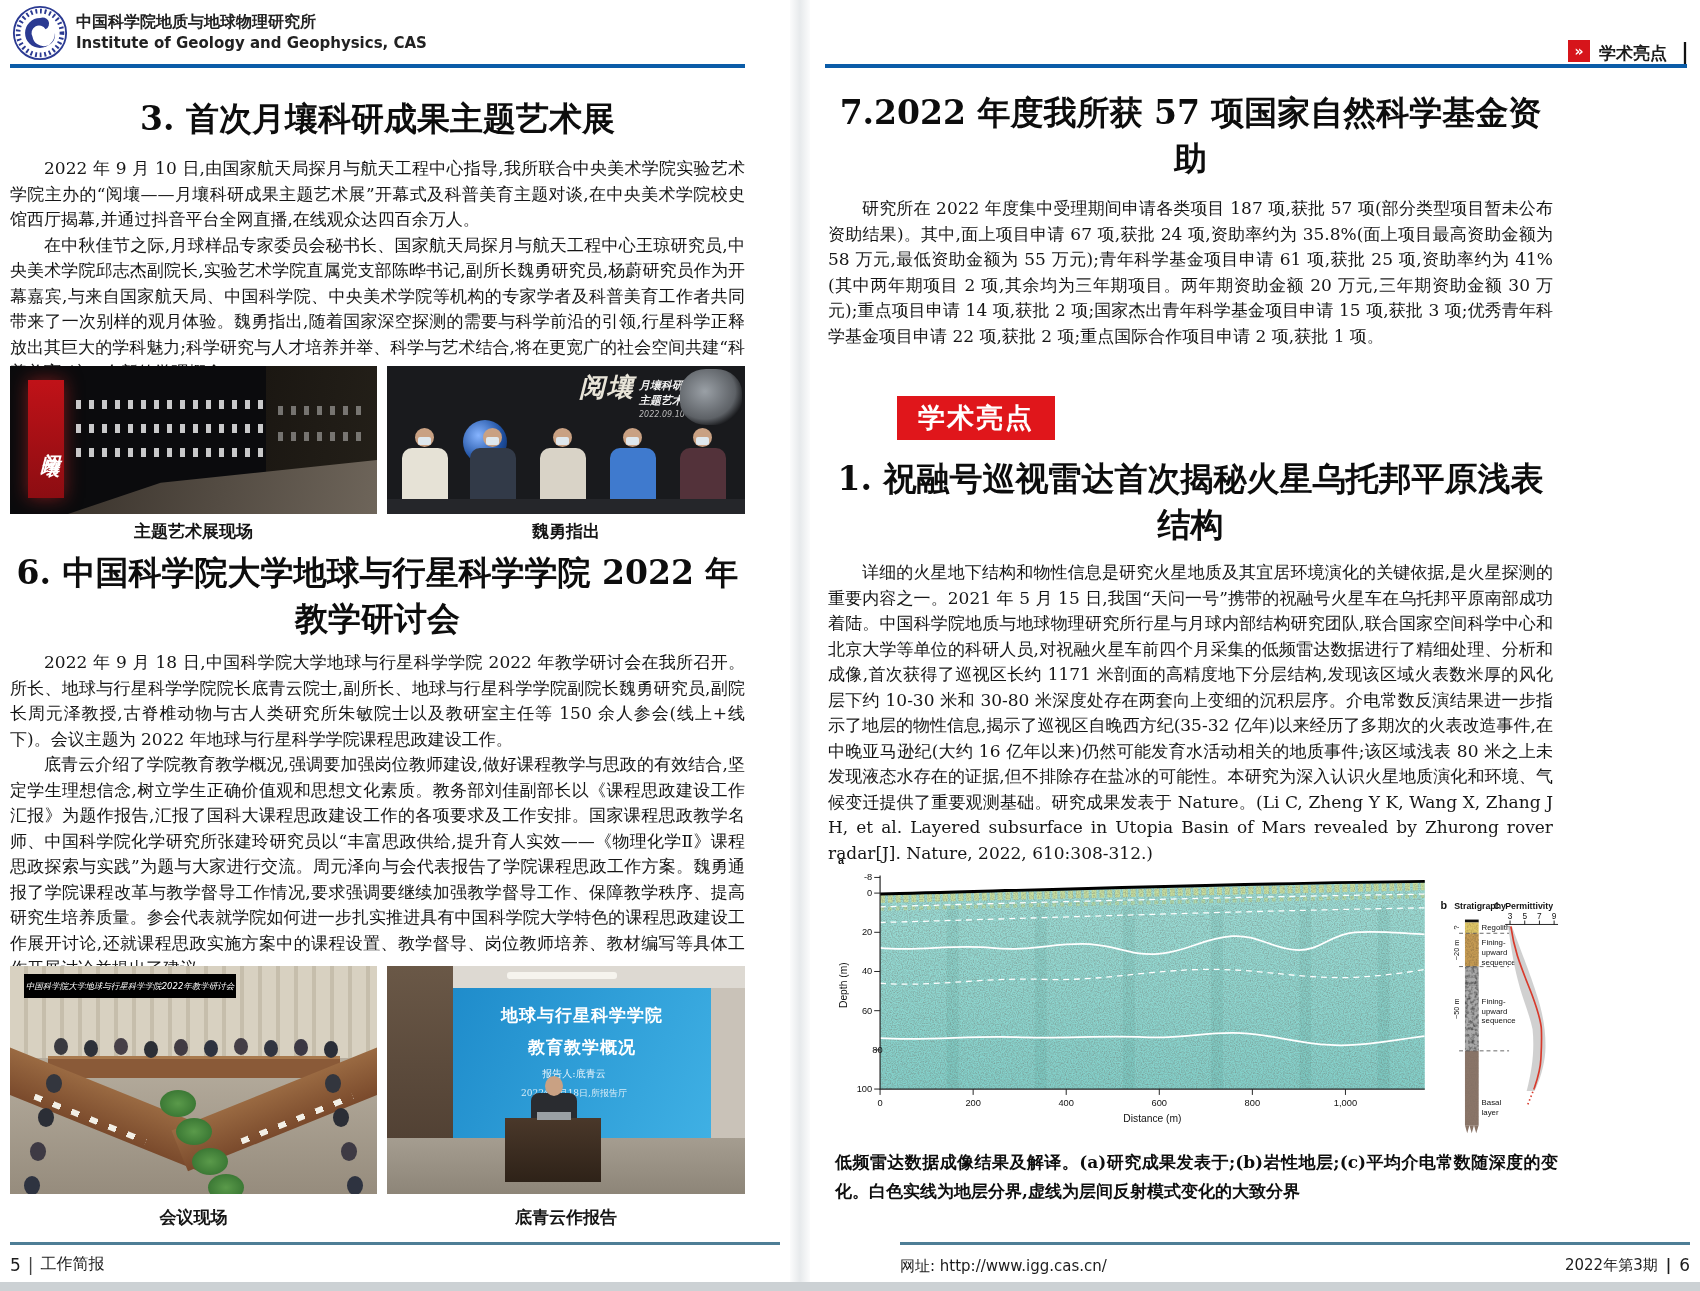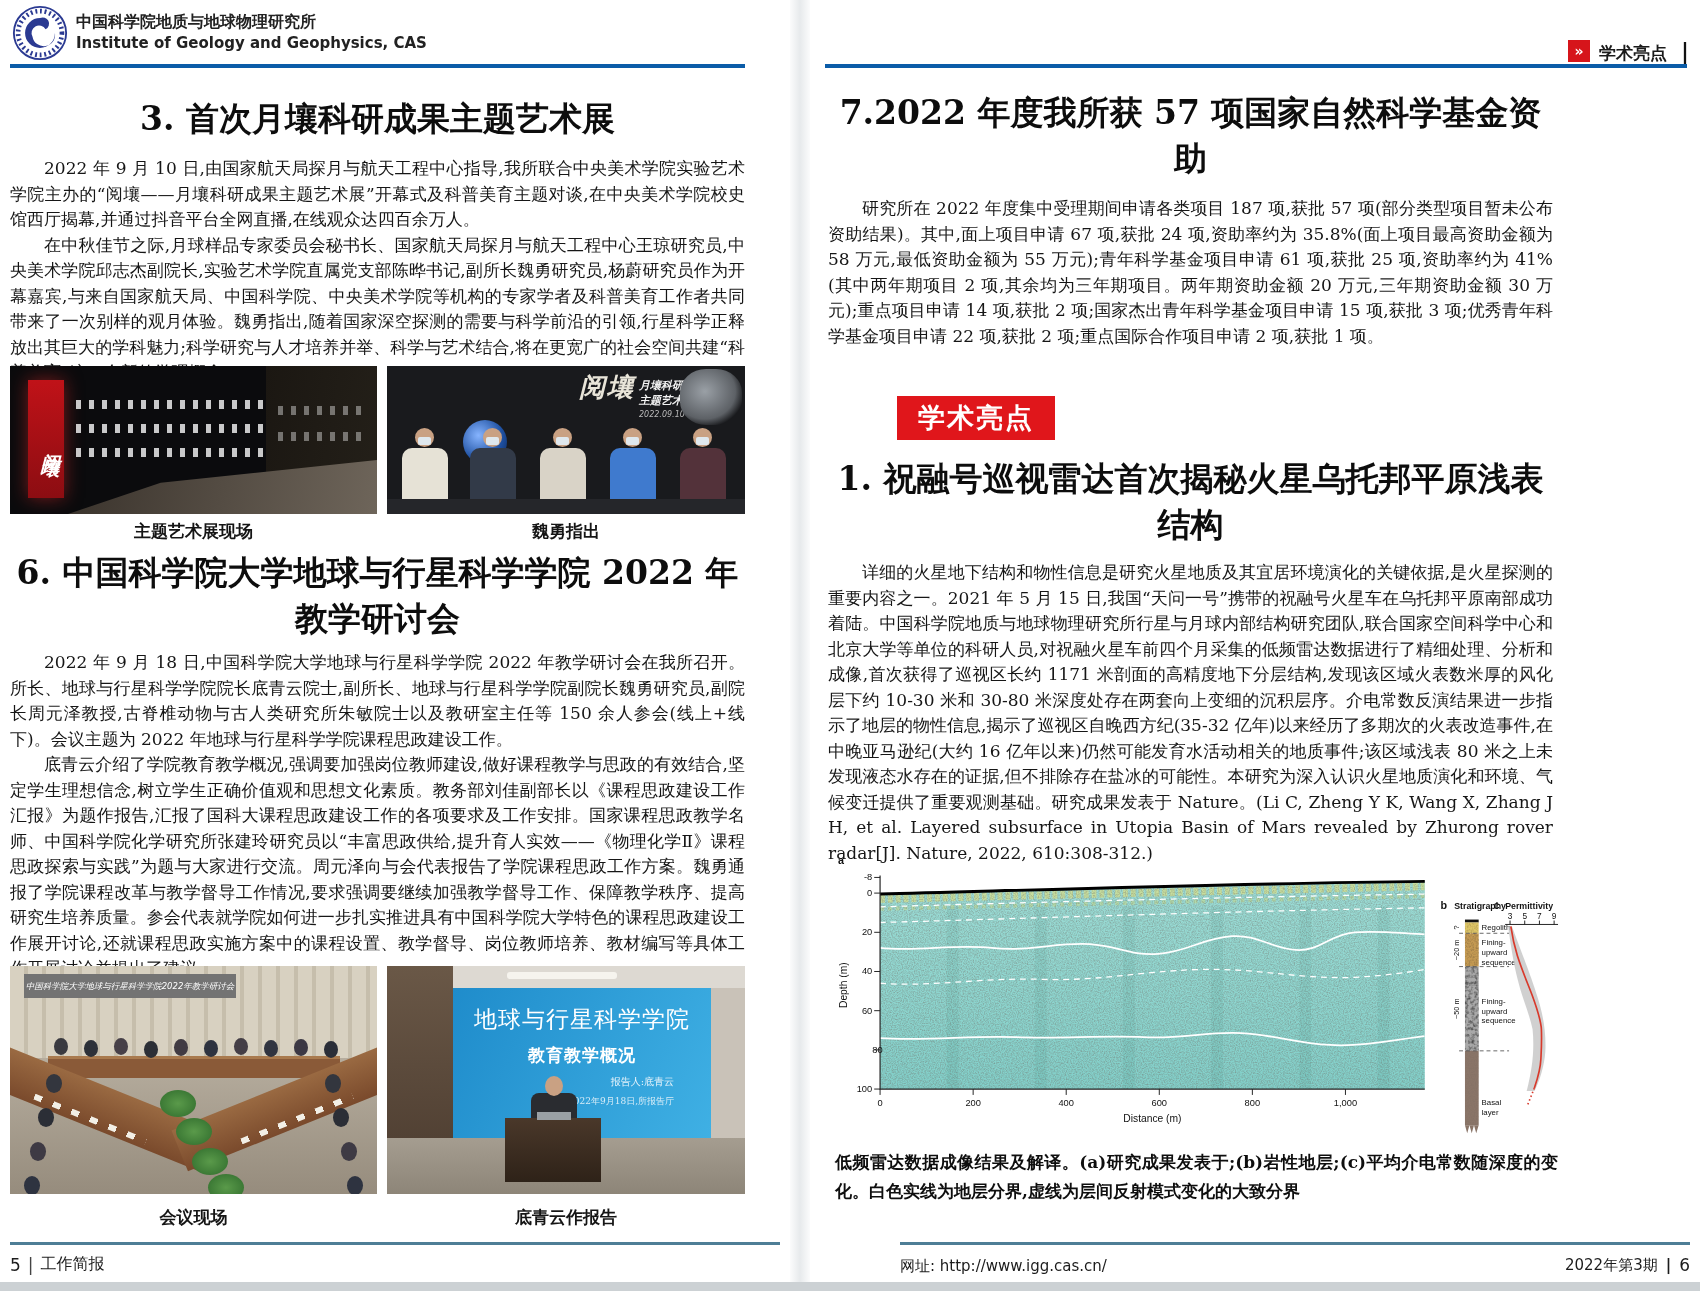--- a/index.html
+++ b/index.html
@@ -94,21 +94,21 @@
   .person .mask{left:19px;top:9px;width:13px;height:8px;border-radius:2px;background:#dfe8ee}
   .person .torso{left:3px;top:20px;width:46px;height:58px;border-radius:10px 10px 4px 4px}
   .ps1{left:12px}.ps2{left:80px}.ps3{left:150px}.ps4{left:220px}.ps5{left:290px}
   .ps1 .torso{background:#e6e2d6}.ps2 .torso{background:#323a48}.ps3 .torso{background:#d9d3c7}
   .ps4 .torso{background:#3f7ace}.ps5 .torso{background:#53323a}
 
   
   .p3{left:10px;top:966px;width:367px;height:228px;background:#cfc7b6}
   .p3 .curtain{left:0;top:0;width:367px;height:92px;
       background:repeating-linear-gradient(90deg,#d8d1c1 0 14px,#c6beac 14px 18px)}
-  .p3 .banner3{left:14px;top:8px;width:212px;height:24px;background:#737373;color:#fff;
+  .p3 .banner3{left:14px;top:8px;width:212px;height:24px;background:#000000;color:#fff;
       font-size:8.5px;line-height:24px;text-align:center;white-space:nowrap;overflow:hidden;
       font-family:"DejaVu Sans","Liberation Sans",sans-serif}
   .p3 .floor{left:0;top:92px;width:367px;height:136px;background:linear-gradient(#b6ad9e,#968c7d)}
   .p3 .tfar{left:38px;top:90px;width:292px;height:22px;background:#8a5a38;border-top:3px solid #a97a4e}
   .p3 .tleft{left:-34px;top:118px;width:240px;height:44px;background:linear-gradient(#9a6a42,#7a4a2c);transform:rotate(22deg)}
   .p3 .tright{right:-34px;top:118px;width:240px;height:44px;background:linear-gradient(#9a6a42,#7a4a2c);transform:rotate(-22deg)}
   .p3 .papers-l{left:20px;top:150px;width:120px;height:6px;transform:rotate(22deg);
       background:repeating-linear-gradient(90deg,#f2efe6 0 8px,transparent 8px 20px)}
   .p3 .papers-r{right:20px;top:150px;width:120px;height:6px;transform:rotate(-22deg);
       background:repeating-linear-gradient(90deg,#f2efe6 0 8px,transparent 8px 20px)}
@@ -122,23 +122,23 @@
   .p3 .plant{width:36px;height:27px;border-radius:50%;background:radial-gradient(#5a9a4a,#2f6b2c)}
   .p3 .g1{left:150px;top:124px}.p3 .g2{left:166px;top:152px}.p3 .g3{left:182px;top:182px}.p3 .g4{left:198px;top:208px}
 
   
   .p4{left:387px;top:966px;width:358px;height:228px;background:#b8b2a8}
   .p4 .ceil{left:0;top:0;width:358px;height:24px;background:#ddd9d2}
   .p4 .lamp{left:120px;top:6px;width:110px;height:7px;background:#f6f4ee;border-radius:3px}
   .p4 .lwall{left:0;top:0;width:66px;height:228px;background:linear-gradient(#6a5847,#4a3a2e)}
   .p4 .screen{left:66px;top:22px;width:258px;height:150px;color:#fff;text-align:center;
       background:linear-gradient(115deg,#1f8ccb,#3fb0e4);padding-top:16px}
-  .p4 .s1{font-size:23px;font-weight:400;letter-spacing:1px}
+  .p4 .s1{font-size:17px;font-weight:700;letter-spacing:1px}
   .p4 .s2{font-size:17px;font-weight:700;margin-top:9px;letter-spacing:1px}
-  .p4 .small{margin-top:8px;text-align:right;padding-right:37px;font-size:10px;color:#eaf5fc}
+  .p4 .small{margin-top:8px;padding-right:16px;font-size:10px;color:#eaf5fc}
   .p4 .small .dt{font-size:9px;margin-top:6px;color:#d7ecf7}
   .p4 .rwall{left:324px;top:22px;width:34px;height:150px;background:#c9c2b8}
   .p4 .floor{left:0;top:172px;width:358px;height:56px;background:linear-gradient(#a59d90,#8d8578)}
   .p4 .head4{left:158px;top:110px;width:18px;height:20px;border-radius:50%;background:#c9a183}
   .p4 .body4{left:144px;top:127px;width:46px;height:36px;border-radius:8px 8px 0 0;background:#2a2c30}
   .p4 .podium{left:118px;top:152px;width:96px;height:64px;background:linear-gradient(#4a382a,#2e2218)}
   .p4 .laptop{left:150px;top:146px;width:34px;height:8px;background:#9aa0a4}
 
   
   .fig{position:absolute;left:25px;top:848px;width:725px;height:294px}

